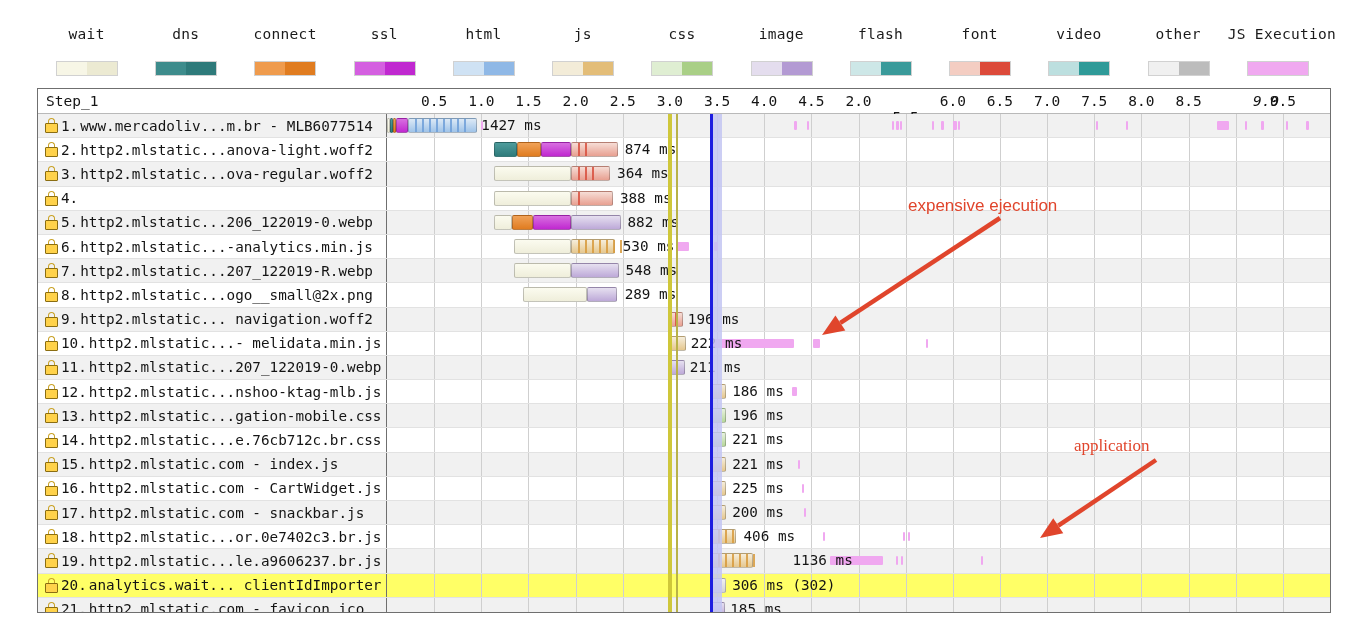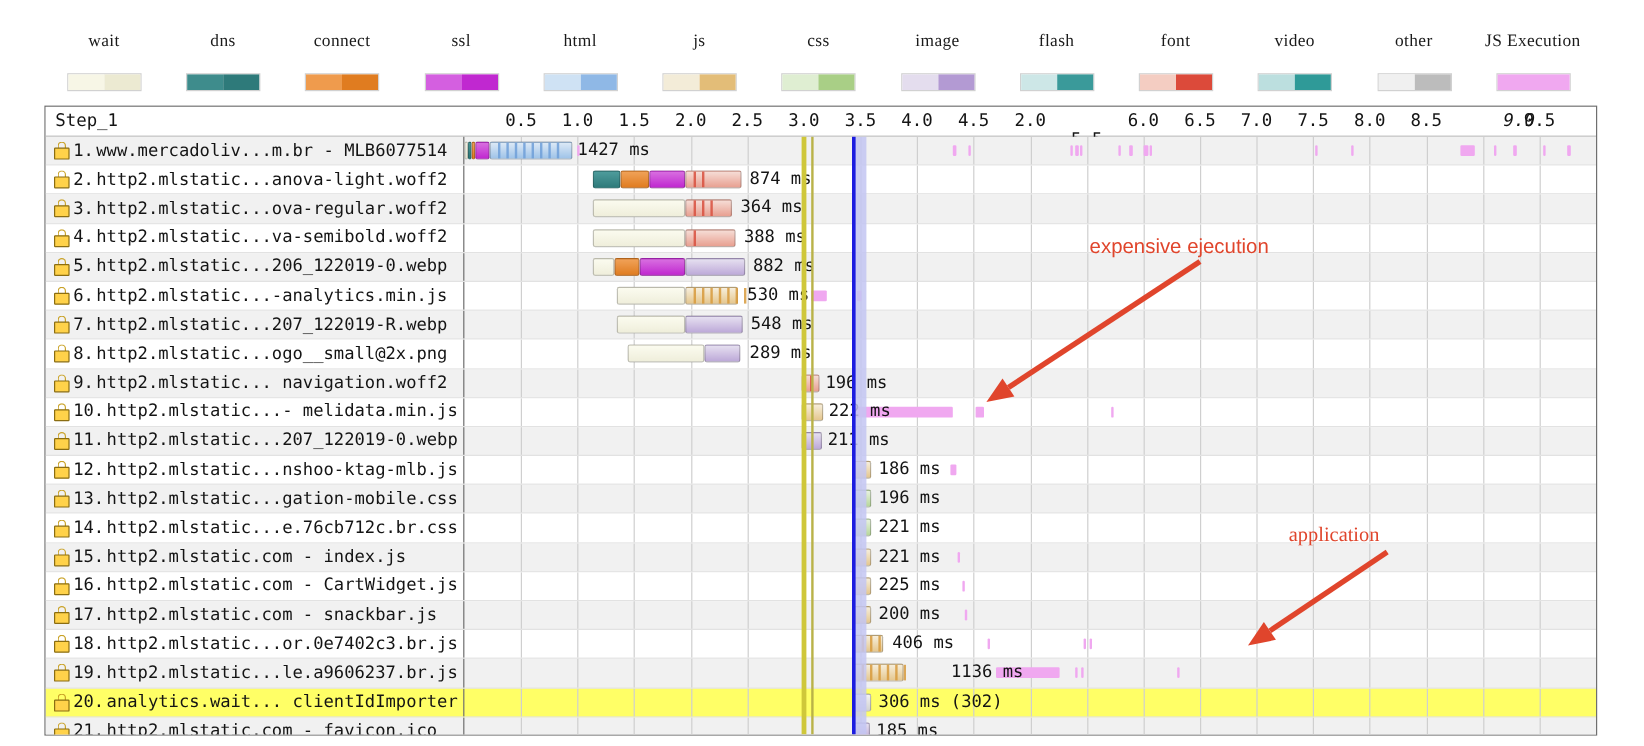--- a/index.html
+++ b/index.html
@@ -4,21 +4,21 @@
 <style>
   html,body{margin:0;padding:0;background:#ffffff;}
   body{
     width:1370px;height:622px;overflow:hidden;
     font-family:"DejaVu Sans Mono","Liberation Mono",monospace;
     -webkit-font-smoothing:none;
   }
   #app{position:relative;width:1370px;height:622px;}
 
   
-  #legend{position:absolute;left:37px;top:26px;width:1290px;height:58px;font-family:Liberation Serif, serif;}
+  #legend{position:absolute;left:37px;top:26px;width:1290px;height:58px;}
   .lg-cell{position:absolute;top:0;height:58px;}
   .lg-label{
     position:absolute;top:0;left:0;width:100%;
     text-align:center;font-size:14.5px;color:#1a1a1a;
     letter-spacing:.3px;white-space:nowrap;
   }
   .lg-swatch{
     position:absolute;left:0;top:35px;width:100%;height:15px;
     border:1px solid rgba(0,0,0,.18);box-sizing:border-box;
     display:flex;
@@ -387,21 +387,20 @@
             <div class="ms" style="left: 230.092px;">364 ms</div>
           </div>
         </div>
         <div class="row even">
           <div class="lbl">
             <span class="lock">
               <span class="shackle"></span>
               <span class="body"></span>
             </span>
             <span>4.</span>
-            <span class="txt">http2.mlstatic...va-semibold.woff2</span>
           </div>
           <div class="track">
             <div class="vgrid" style="left: 47.15px;"></div>
             <div class="vgrid" style="left: 94.3px;"></div>
             <div class="vgrid" style="left: 141.45px;"></div>
             <div class="vgrid" style="left: 188.6px;"></div>
             <div class="vgrid" style="left: 235.75px;"></div>
             <div class="vgrid" style="left: 282.9px;"></div>
             <div class="vgrid" style="left: 330.05px;"></div>
             <div class="vgrid" style="left: 377.2px;"></div>

